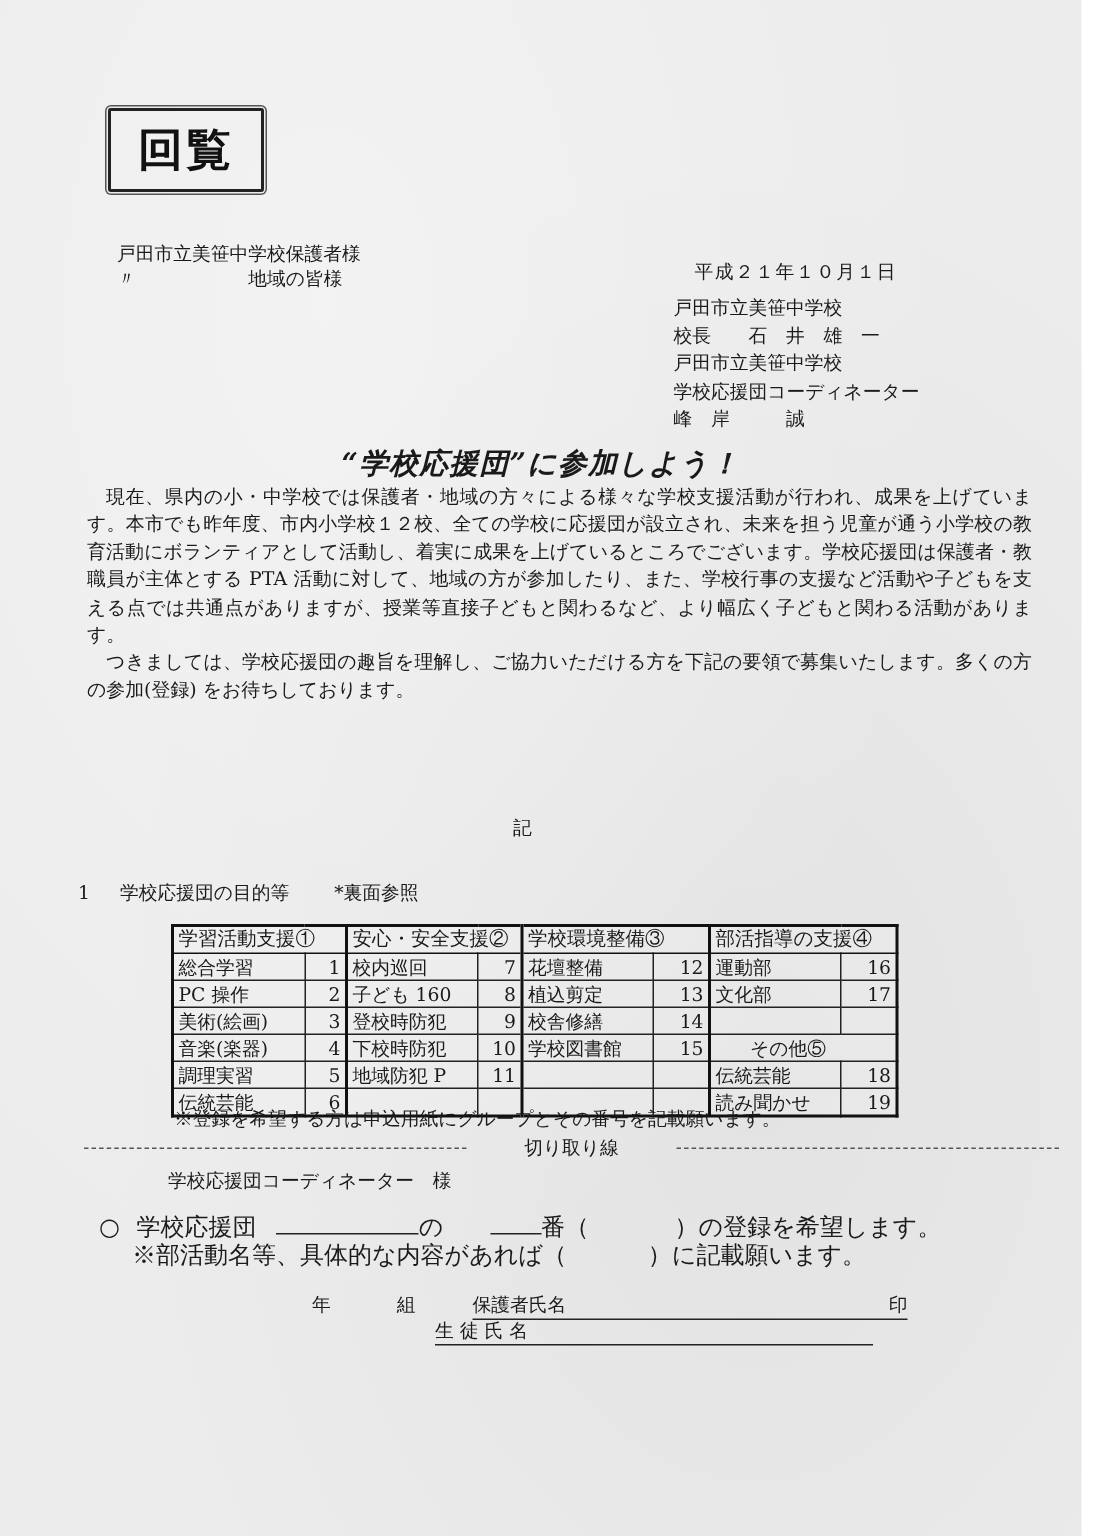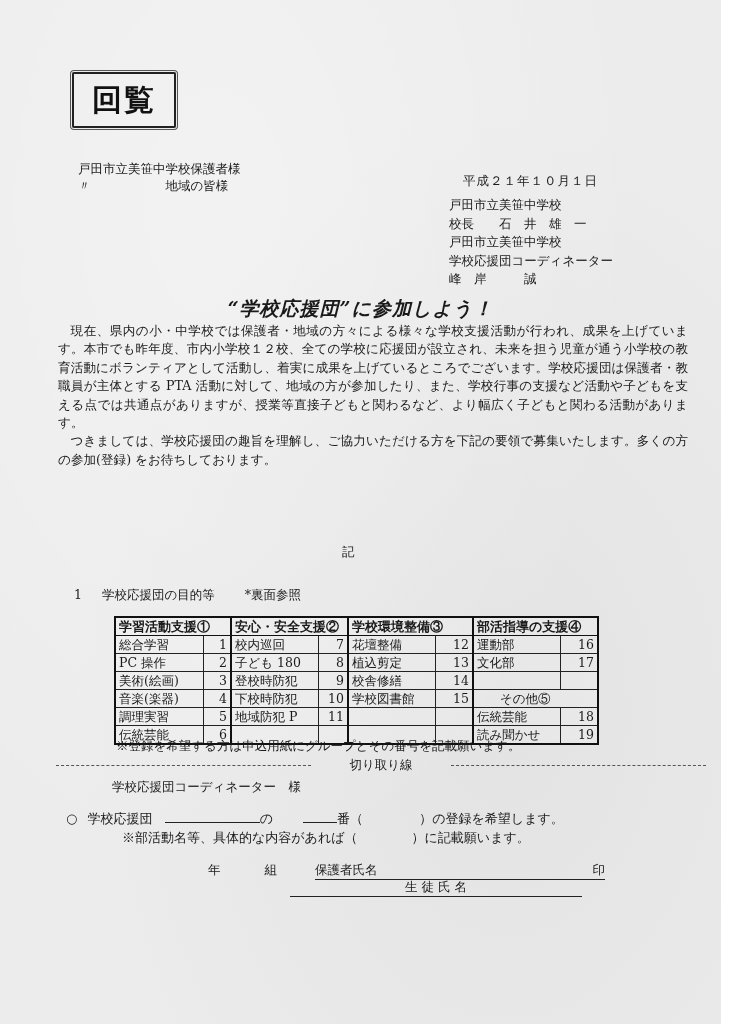--- a/index.html
+++ b/index.html
@@ -35,49 +35,49 @@
       font-size: 19px; font-style: italic; font-weight: bold; letter-spacing: 1px;
     }
     .body-text {
       left: 58px; top: 322px; width: 630px;
       font-size: 12.6px; line-height: 18.4px; white-space: normal;
       text-align: justify;
     }
     .body-text p { margin: 0; }
     .indent { text-indent: 1em; }
     .ki { left: 342px; top: 544px; font-size: 12.5px; }
-    .items { left: 74px; top: 586px; font-size: 12.5px; line-height: 17px; }
+    .items { left: 52px; top: 586px; font-size: 12.5px; line-height: 17px; }
     .items .num { display: inline-block; width: 28px; }
     .items .ref { margin-left: 30px; }
 
     table.support {
       position: absolute; left: 114px; top: 616px;
       border-collapse: collapse; font-size: 12.5px;
       border: 2px solid #111;
     }
     table.support td {
       border: 1px solid #222; height: 17px; padding: 0 3px; line-height: 16px;
       background: rgba(255,255,255,0.15);
     }
     table.support td.num { text-align: right; }
-    table.support td.head { font-weight: bold; font-size: 13px; }
+    table.support td.head { font-weight: normal; font-size: 13px; }
     table.support td.group-sep { border-left: 2px solid #111; }
     table.support tr.hdr td { border-bottom: 1.5px solid #111; }
     .note { left: 116px; top: 738px; font-size: 12.5px; }
     .cut {
       left: 56px; top: 757px; width: 650px; height: 16px;
       display: flex; align-items: center; font-size: 12.5px;
     }
     .cut .dash { flex: 1; border-top: 1px dashed #555; height: 0; }
     .cut .label { padding: 0 38px; }
     .coord { left: 72px; top: 779px; font-size: 12.5px; margin-left: 40px; }
-    .apply { left: 66px; top: 808px; font-size: 13px; line-height: 19px; text-align: center; }
+    .apply { left: 66px; top: 808px; font-size: 16px; line-height: 19px; }
     .blank-ul { display: inline-block; border-bottom: 1px solid #222; height: 14px; vertical-align: baseline; }
     .form-line { left: 208px; top: 862px; font-size: 12.5px; }
-    .form-line2 { left: 290px; top: 879px; font-size: 12.5px; text-align: center; }
+    .form-line2 { left: 290px; top: 879px; font-size: 12.5px; }
     .sigline { display: inline-block; border-bottom: 1.5px solid #222; position: relative; }
   </style>
 </head>
 <body>
 
 <div class="paper"></div>
 
 <div class="abs kairan">
   <span>回覧</span>
 </div>
@@ -126,21 +126,21 @@
     <td class="group-sep" style="width:80px">校内巡回</td>
     <td class="num" style="width:22px">7</td>
     <td class="group-sep" style="width:80px">花壇整備</td>
     <td class="num" style="width:30px">12</td>
     <td class="group-sep" style="width:80px">運動部</td>
     <td class="num" style="width:30px">16</td>
   </tr>
   <tr>
     <td>PC 操作</td>
     <td class="num">2</td>
-    <td class="group-sep">子ども 180</td>
+    <td class="group-sep">子ども 160</td>
     <td class="num">8</td>
     <td class="group-sep">植込剪定</td>
     <td class="num">13</td>
     <td class="group-sep">文化部</td>
     <td class="num">17</td>
   </tr>
   <tr>
     <td>美術(絵画)</td>
     <td class="num">3</td>
     <td class="group-sep">登校時防犯</td>

